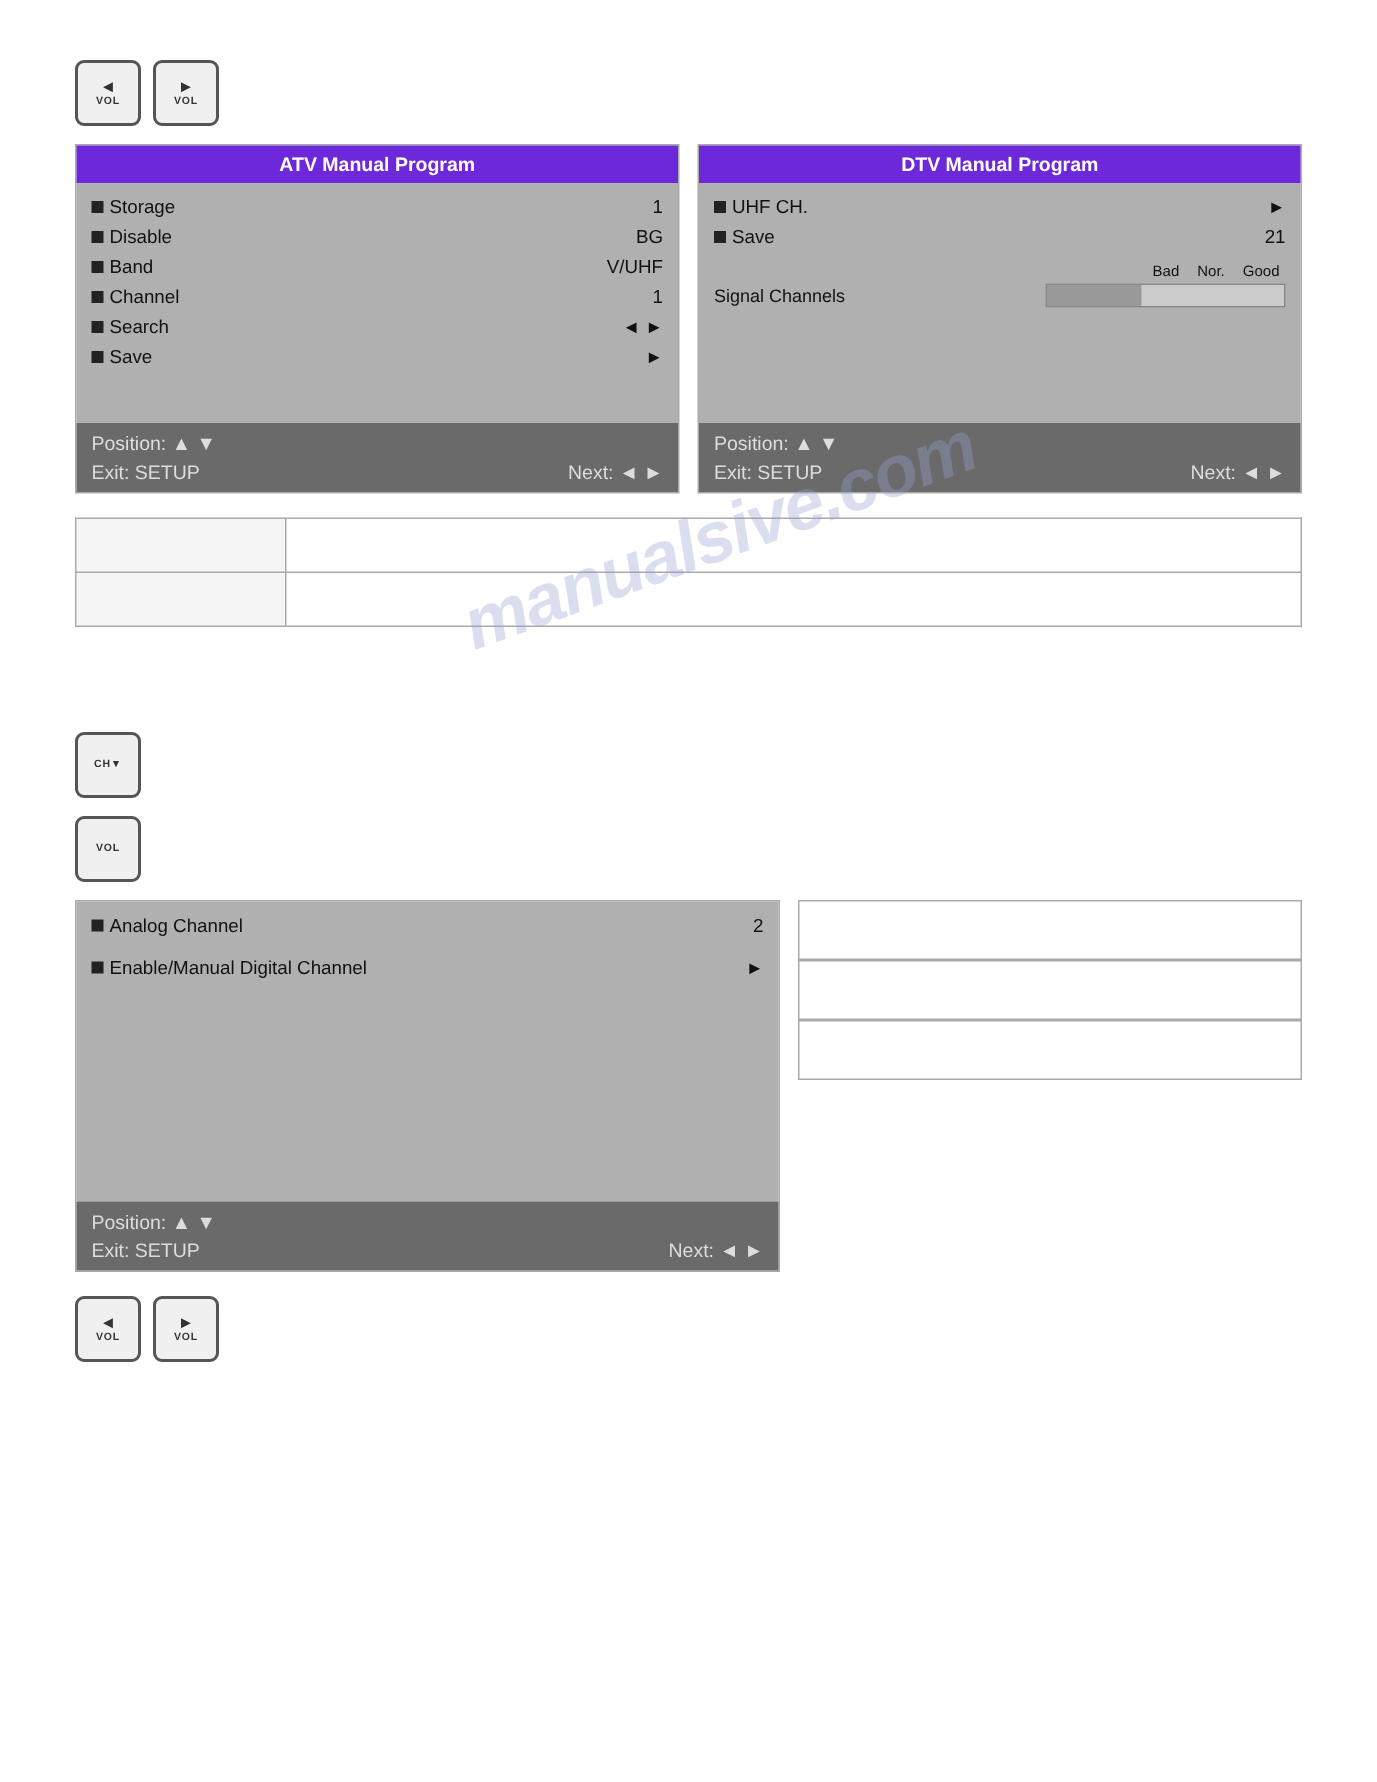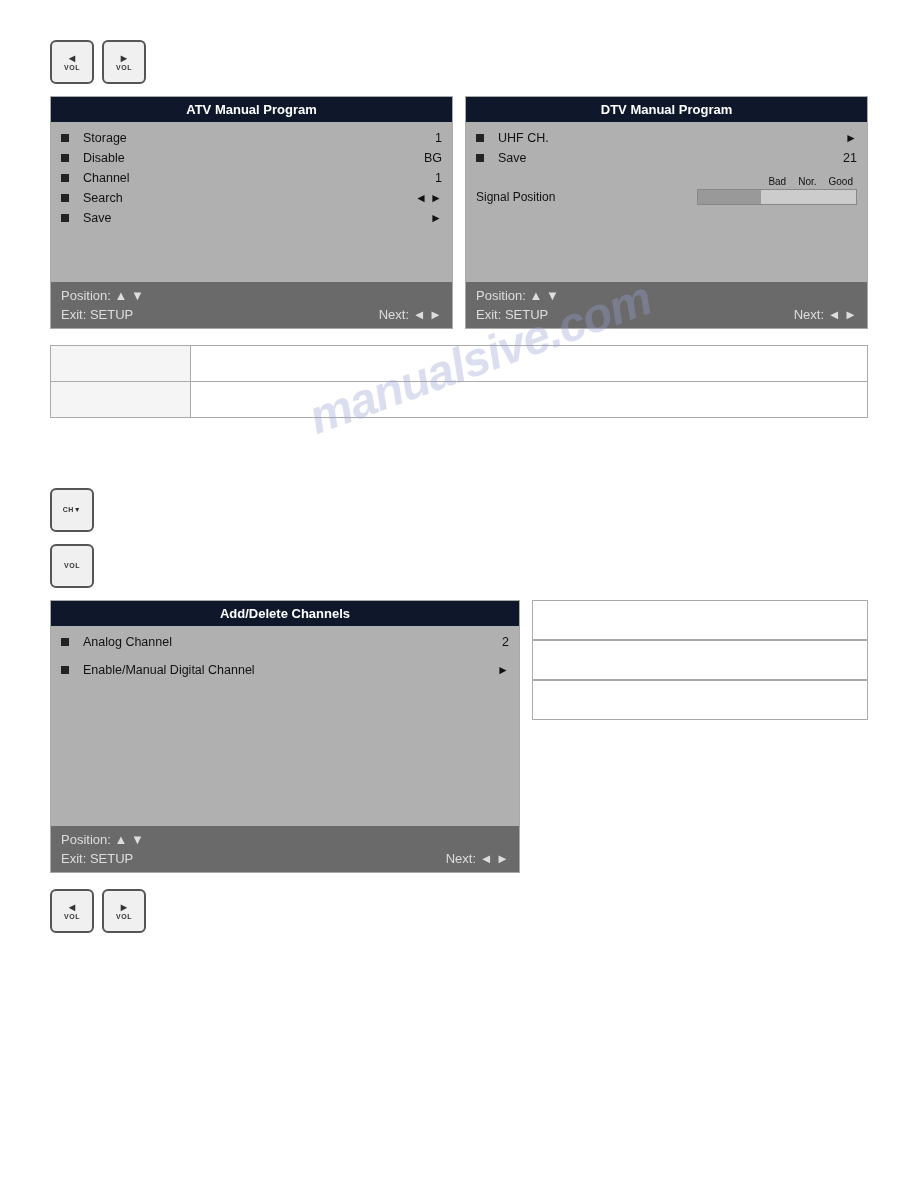--- a/index.html
+++ b/index.html
@@ -54,21 +54,21 @@
       gap: 12px;
       margin-bottom: 16px;
     }
 
     .panel {
       flex: 1;
       border: 1px solid #aaa;
     }
 
     .panel-header {
-      background: #0f172a;
+      background: #6d28d9;
       color: #fff;
       text-align: center;
       padding: 5px 8px;
       font-size: 13px;
       font-weight: bold;
     }
 
     .panel-body {
       background: #b0b0b0;
       padding: 6px 10px;
@@ -80,21 +80,21 @@
       align-items: center;
       justify-content: space-between;
       padding: 3px 0;
       color: #111;
       font-size: 12.5px;
     }
 
     .menu-item-left {
       display: flex;
       align-items: center;
-      gap: 14px;
+      gap: 4px;
     }
 
     .menu-square {
       width: 8px;
       height: 8px;
       background: #222;
       display: inline-block;
       flex-shrink: 0;
     }
 
@@ -282,20 +282,27 @@
         </div>
 
         <div class="menu-item">
           <div class="menu-item-left">
             <span class="menu-square"></span>
             <span>Disable</span>
           </div>
           <span class="menu-item-value">BG</span>
         </div>
 
+        <div class="menu-item">
+          <div class="menu-item-left">
+            <span class="menu-square"></span>
+            <span>Band</span>
+          </div>
+          <span class="menu-item-value">V/UHF</span>
+        </div>
 
         <div class="menu-item">
           <div class="menu-item-left">
             <span class="menu-square"></span>
             <span>Channel</span>
           </div>
           <span class="menu-item-value">1</span>
         </div>
 
 
@@ -354,21 +361,21 @@
 
         <div class="signal-section">
           <div class="signal-labels-row">
             <div class="signal-label-group">
               <span>Bad</span>
               <span>Nor.</span>
               <span>Good</span>
             </div>
           </div>
           <div class="signal-row">
-            <span>Signal Position</span>
+            <span>Signal Channels</span>
             <div class="signal-bar-container">
               <div class="signal-bar" style="width: 40%;"></div>
             </div>
           </div>
         </div>
 
       </div>
       <div class="panel-footer">
         <div class="panel-footer-row">
           <span>Position: ▲ ▼</span>
@@ -410,23 +417,20 @@
 
   <div class="buttons-row">
     <div class="remote-btn">
       <span class="btn-label">VOL</span>
     </div>
   </div>
 
   <div class="add-delete-row">
 
     <div class="panel add-delete-panel">
-      <div class="panel-header">
-        <span>Add/Delete Channels</span>
-      </div>
       <div class="panel-body" style="min-height:200px;padding-left:10px;">
 
         <div class="menu-item">
           <div class="menu-item-left">
             <span class="menu-square"></span>
             <span>Analog Channel</span>
           </div>
           <span class="menu-item-value">2</span>
         </div>
 

